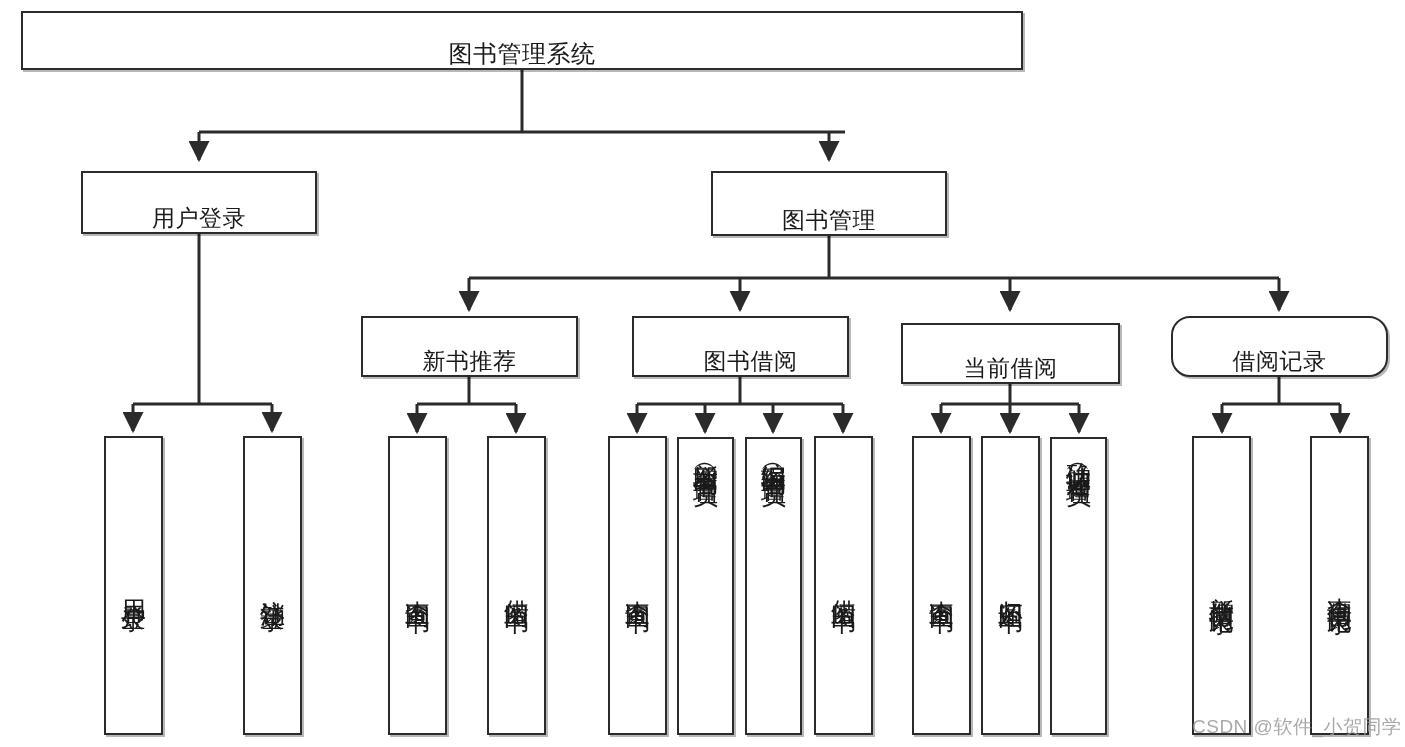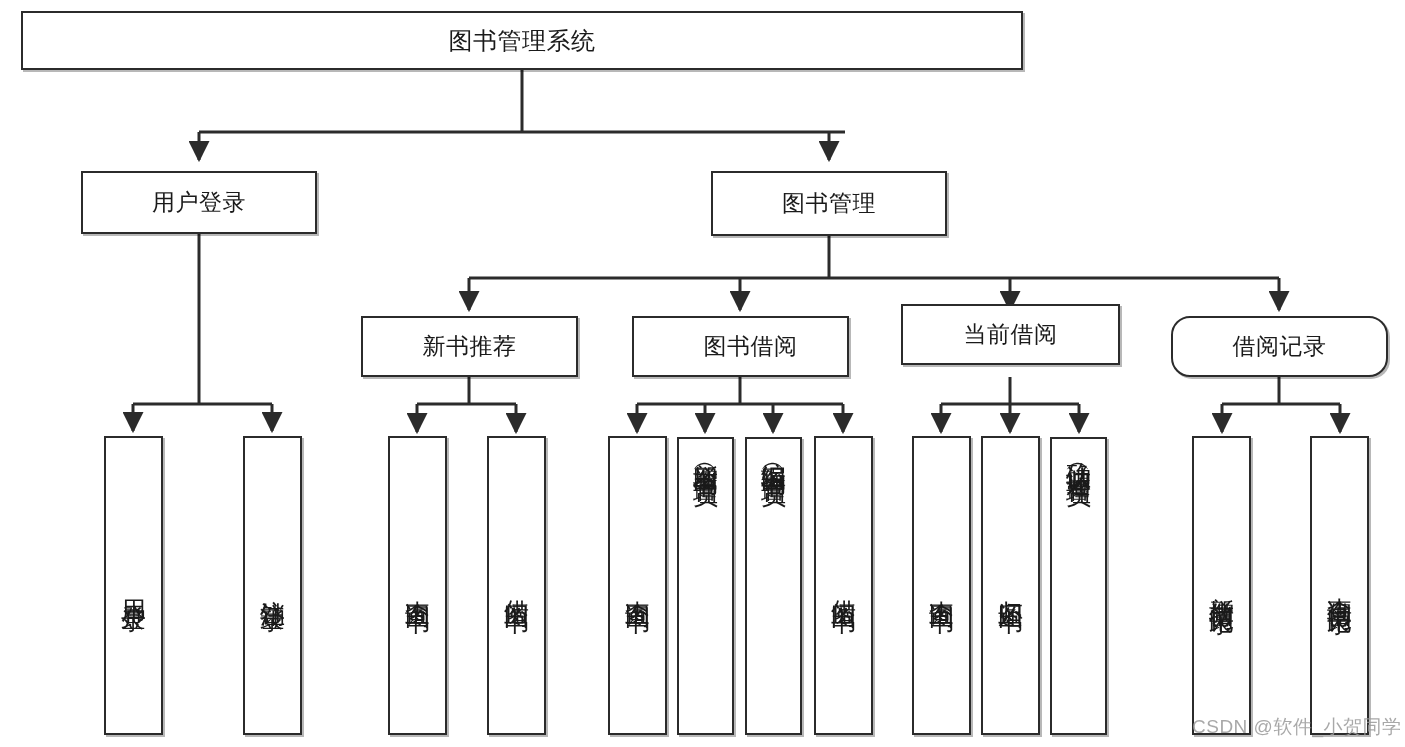--- a/index.html
+++ b/index.html
@@ -26,21 +26,21 @@
     height: 747px;
     pointer-events: none;
   }
   .node {
     position: absolute;
     box-sizing: border-box;
     background: #ffffff;
     border: 2px solid #2b2b2b;
     box-shadow: 2px 2px 0 rgba(0,0,0,0.28);
     display: flex;
-    align-items: center;
+    align-items: flex-end;
     justify-content: center;
     color: #1a1a1a;
   }
   .node .label {
     display: block;
     text-align: center;
     line-height: 1.22;
     white-space: nowrap;
   }
   
@@ -143,21 +143,21 @@
   <div class="node horiz" style="left:711px; top:171px; width:236px; height:65px;">
     <span class="label">图书管理</span>
   </div>
 
   <div class="node horiz" style="left:361px; top:316px; width:217px; height:61px;">
     <span class="label">新书推荐</span>
   </div>
   <div class="node horiz" style="left:632px; top:316px; width:217px; height:61px;padding-left:20px;">
     <span class="label">图书借阅</span>
   </div>
-  <div class="node horiz" style="left:901px; top:304px; width:219px; height:61px;">
+  <div class="node horiz" style="left:901px; top:323px; width:219px; height:61px;">
     <span class="label">当前借阅</span>
   </div>
   <div class="node horiz" style="left:1171px; top:316px; width:217px; height:61px;border-radius:19px;">
     <span class="label">借阅记录</span>
   </div>
 
   <div class="node vert" style="left:104px; top:436px; width:59px; height:299px;">
     <span class="label">用户登录</span>
   </div>
   <div class="node vert" style="left:243px; top:436px; width:59px; height:299px;">

